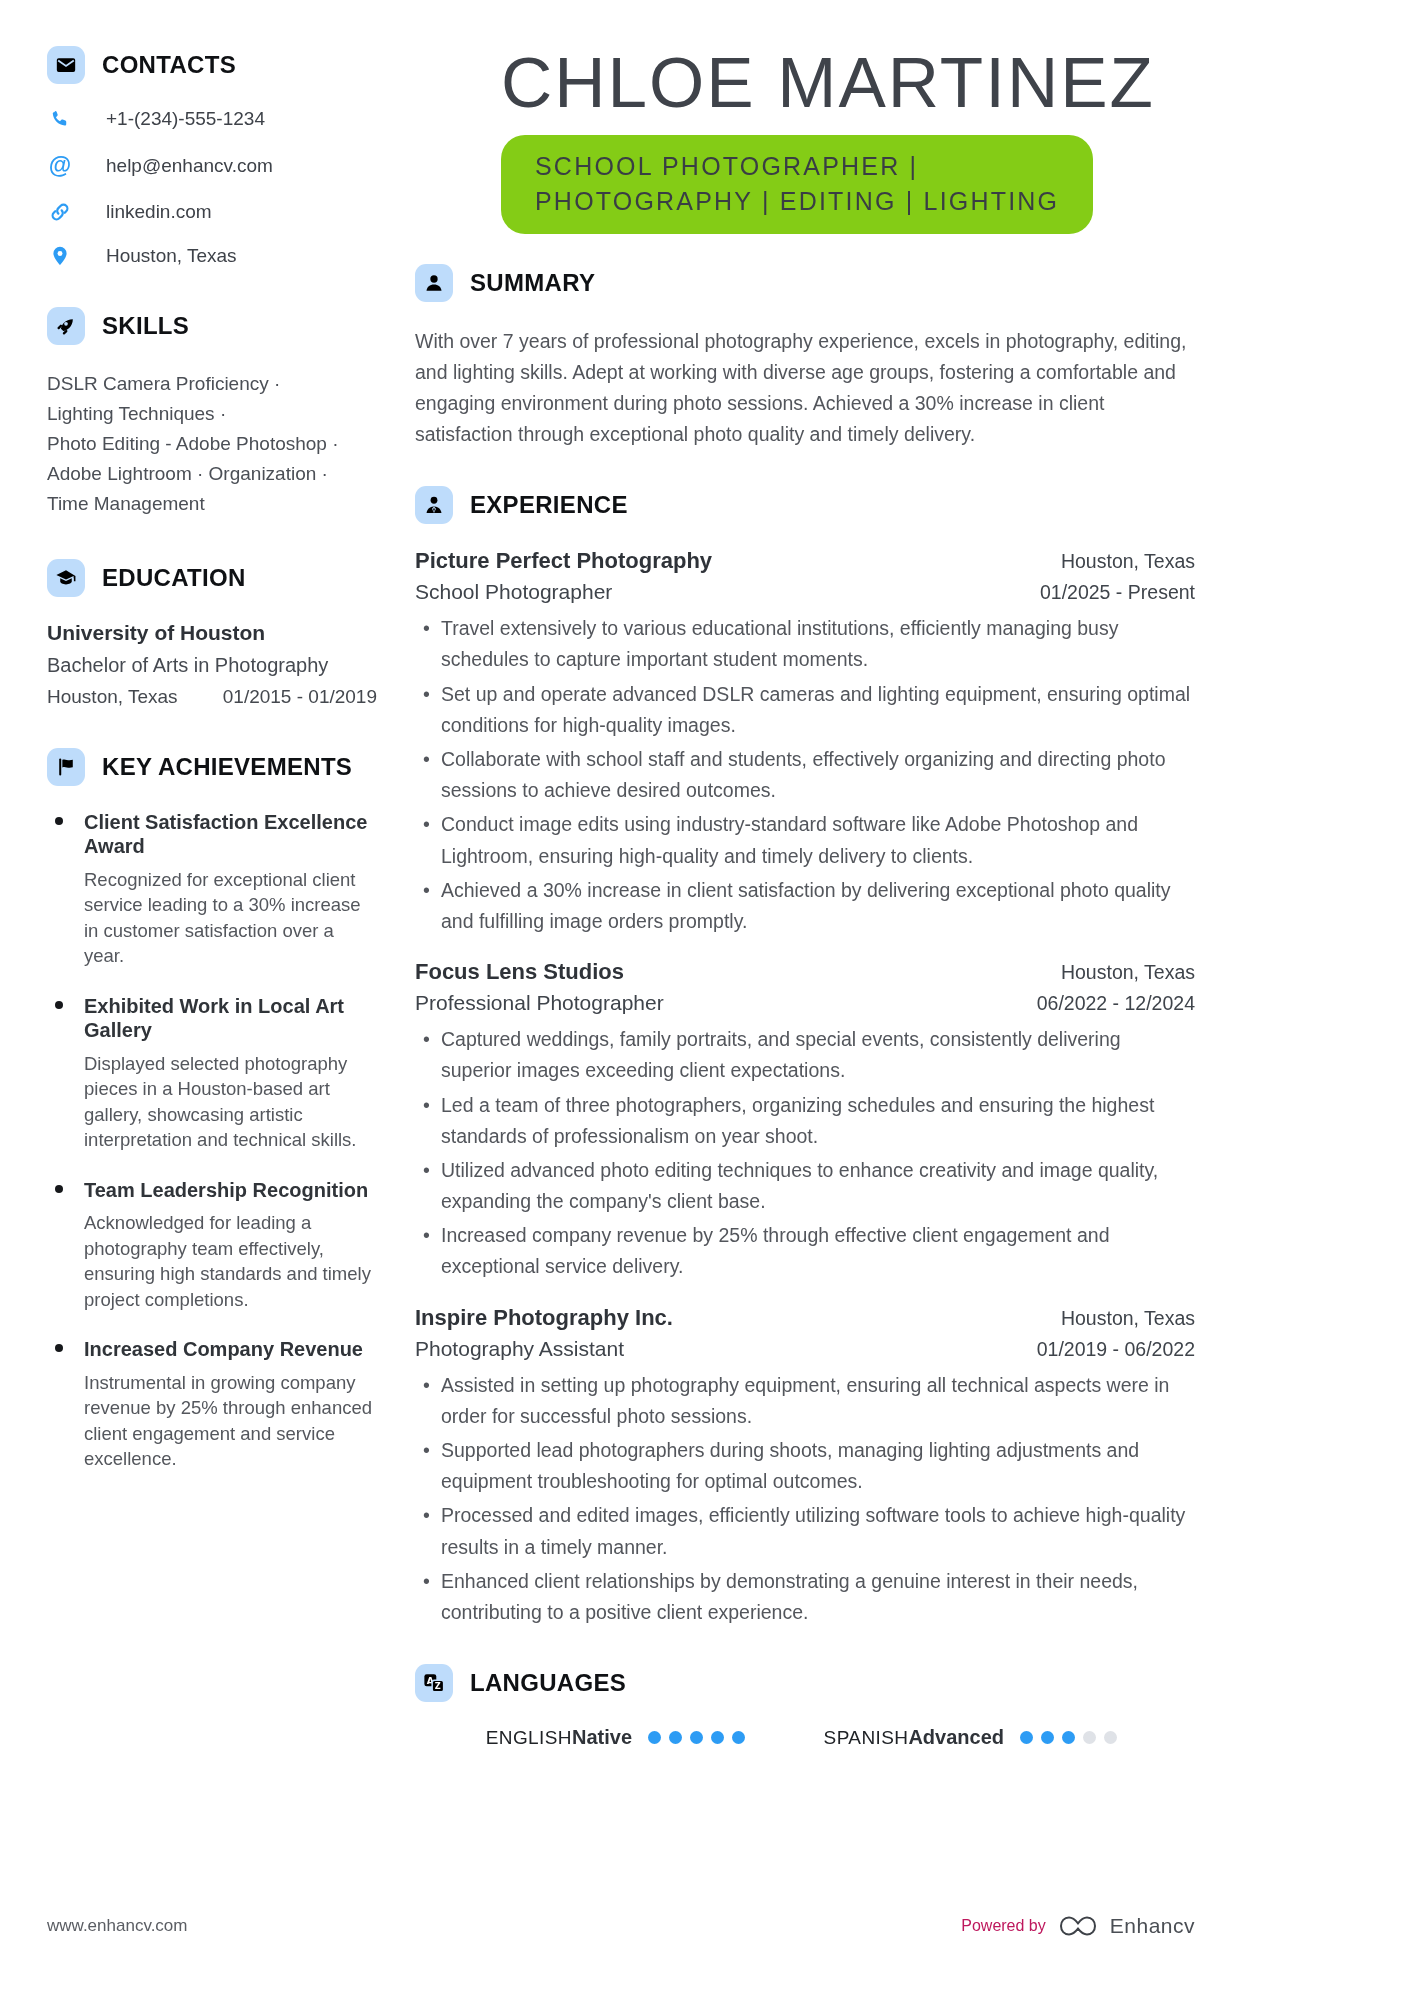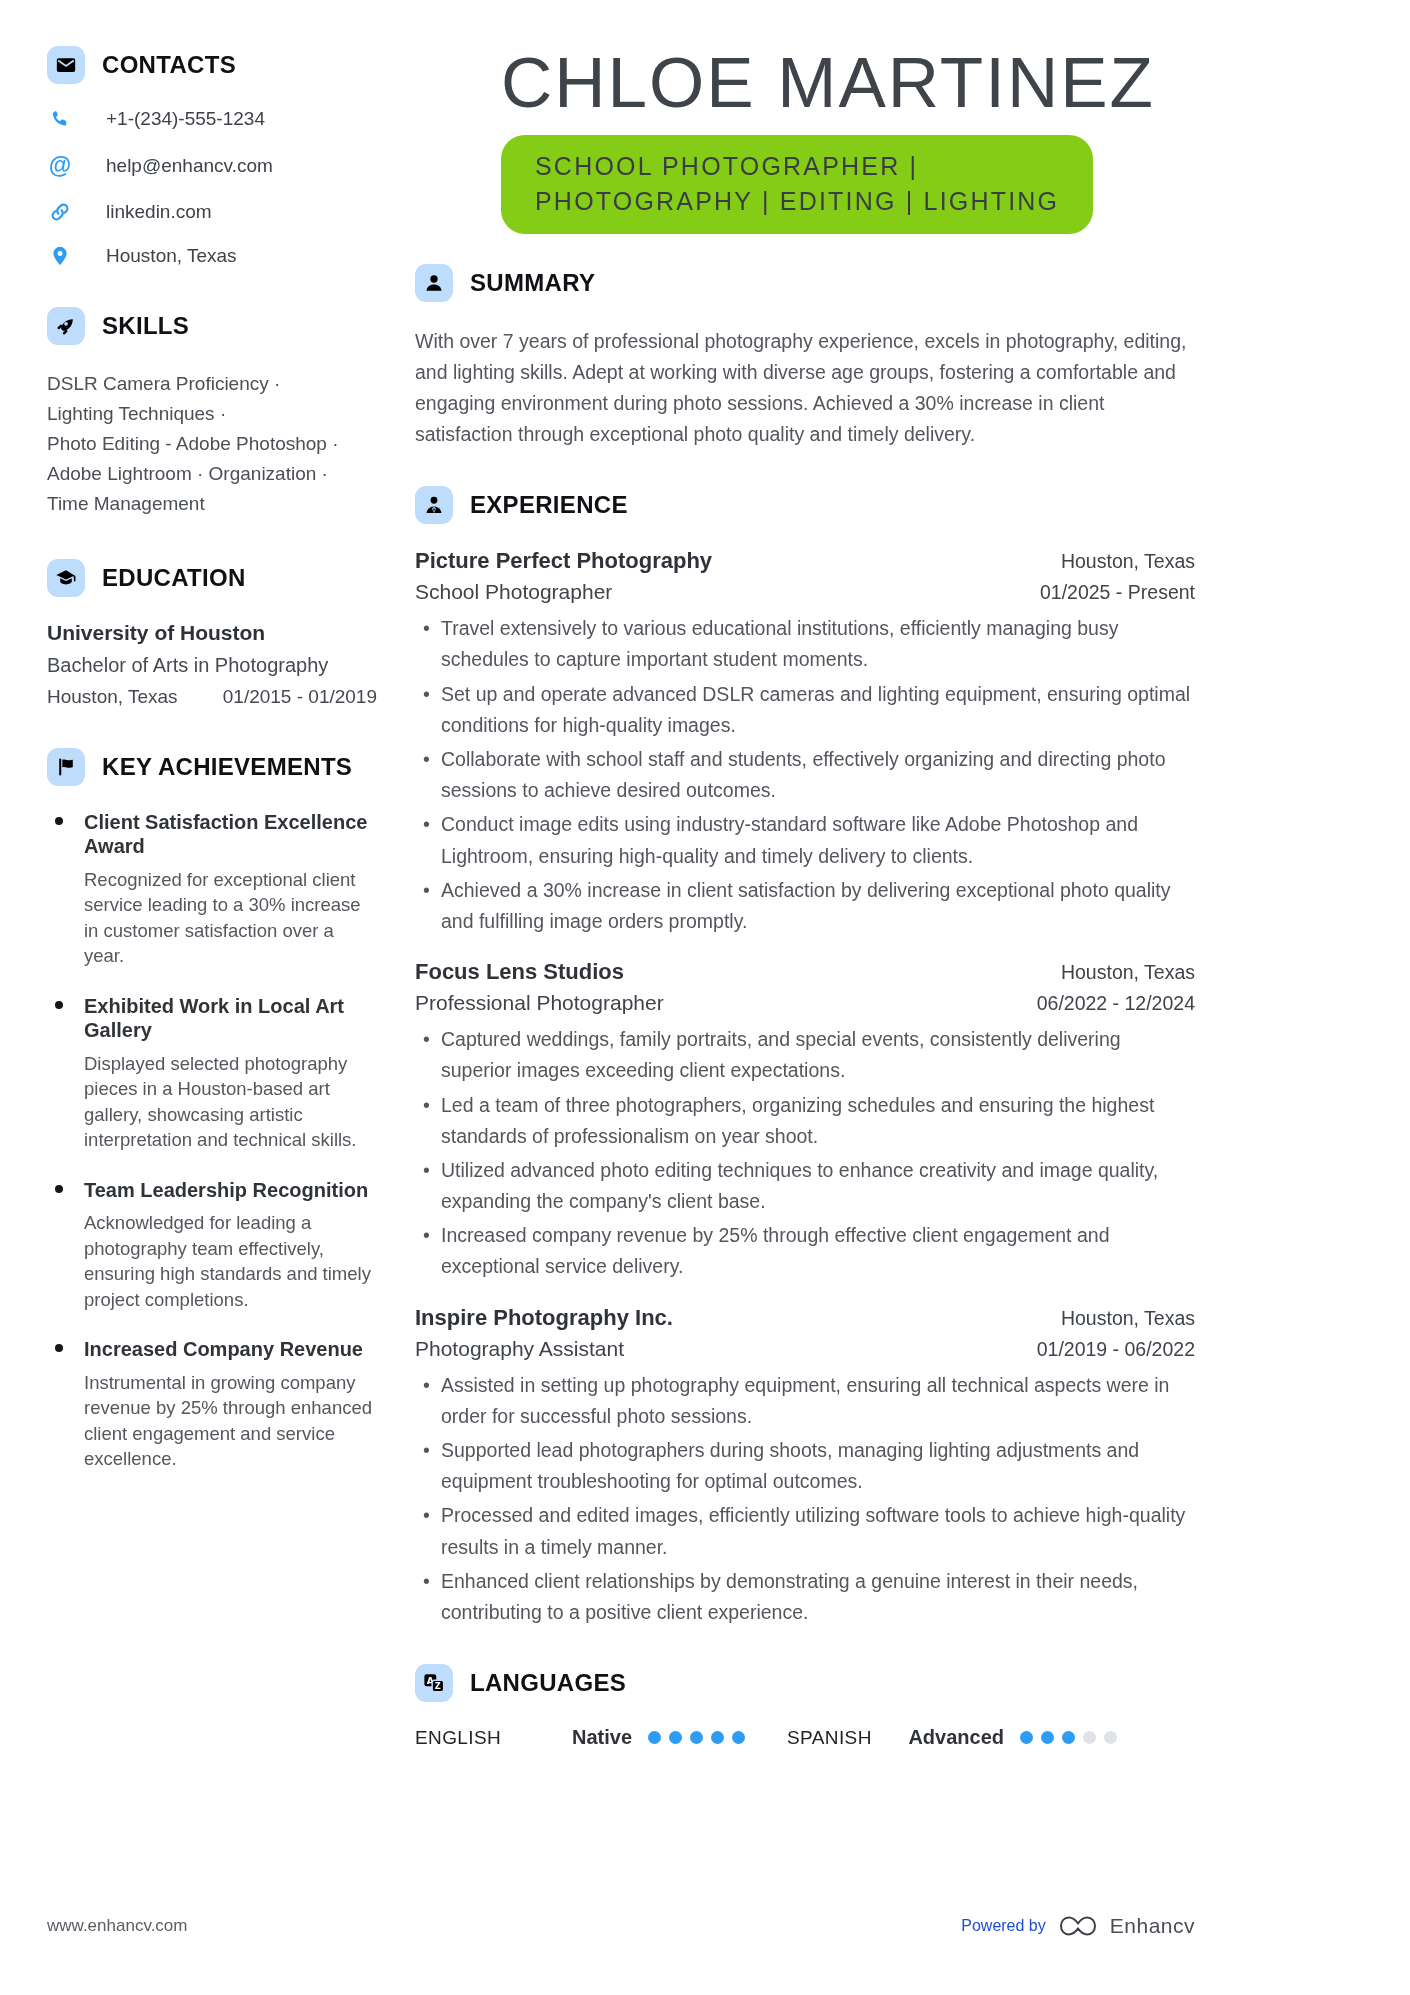--- a/index.html
+++ b/index.html
@@ -53,34 +53,34 @@
   .job-sub { margin-top:6px; }
   .job-company { font-size:22px; font-weight:700; color:#2F3339; }
   .job-loc, .job-dates { font-size:19.5px; color:#3F444B; }
   .job-role { font-size:21px; color:#3F444B; }
   .job-bullets { margin-top:9px; list-style:none; }
   .job-bullets li { position:relative; padding-left:26px; font-size:19.5px; color:#53565C; line-height:1.6; margin-bottom:3px; }
   .job-bullets li::before { content:"•"; position:absolute; left:8px; top:0; color:#53565C; }
 
   
   .lang-row { display:flex; gap:42px; margin-top:4px; }
-  .lang-item { display:flex; align-items:center; justify-content:space-between; width:330px; }
+  .lang-item { display:flex; align-items:center; justify-content:flex-end; width:330px; }
   .lang-name { font-size:19px; color:#202327; letter-spacing:.4px; }
   .lang-level-group { display:flex; align-items:center; gap:16px; }
   .lang-level { font-size:20px; font-weight:700; color:#2F3339; }
   .dots { display:flex; gap:8px; }
   .dot { width:13px; height:13px; border-radius:50%; }
   .dot-filled { background:#2D9CF4; }
   .dot-empty { background:#DFE2E7; }
 
   
   .footer { position:absolute; left:47px; right:63px; bottom:56px; display:flex; justify-content:space-between; align-items:center; }
   .site { font-size:17px; color:#5A5D63; }
   .powered { display:flex; align-items:center; gap:13px; }
-  .powered-label { font-size:16px; color:#1d4ed8; }
+  .powered-label { font-size:16px; color:#be185d; }
   .brand-logo svg { width:38px; height:26px; display:block; color:#3E4248; }
   .brand-name { font-size:21px; color:#4A4E54; letter-spacing:.5px; }
 </style>
 </head>
 <body>
 
 <div class="page">
   <div class="cols">
 
     <aside class="left">

